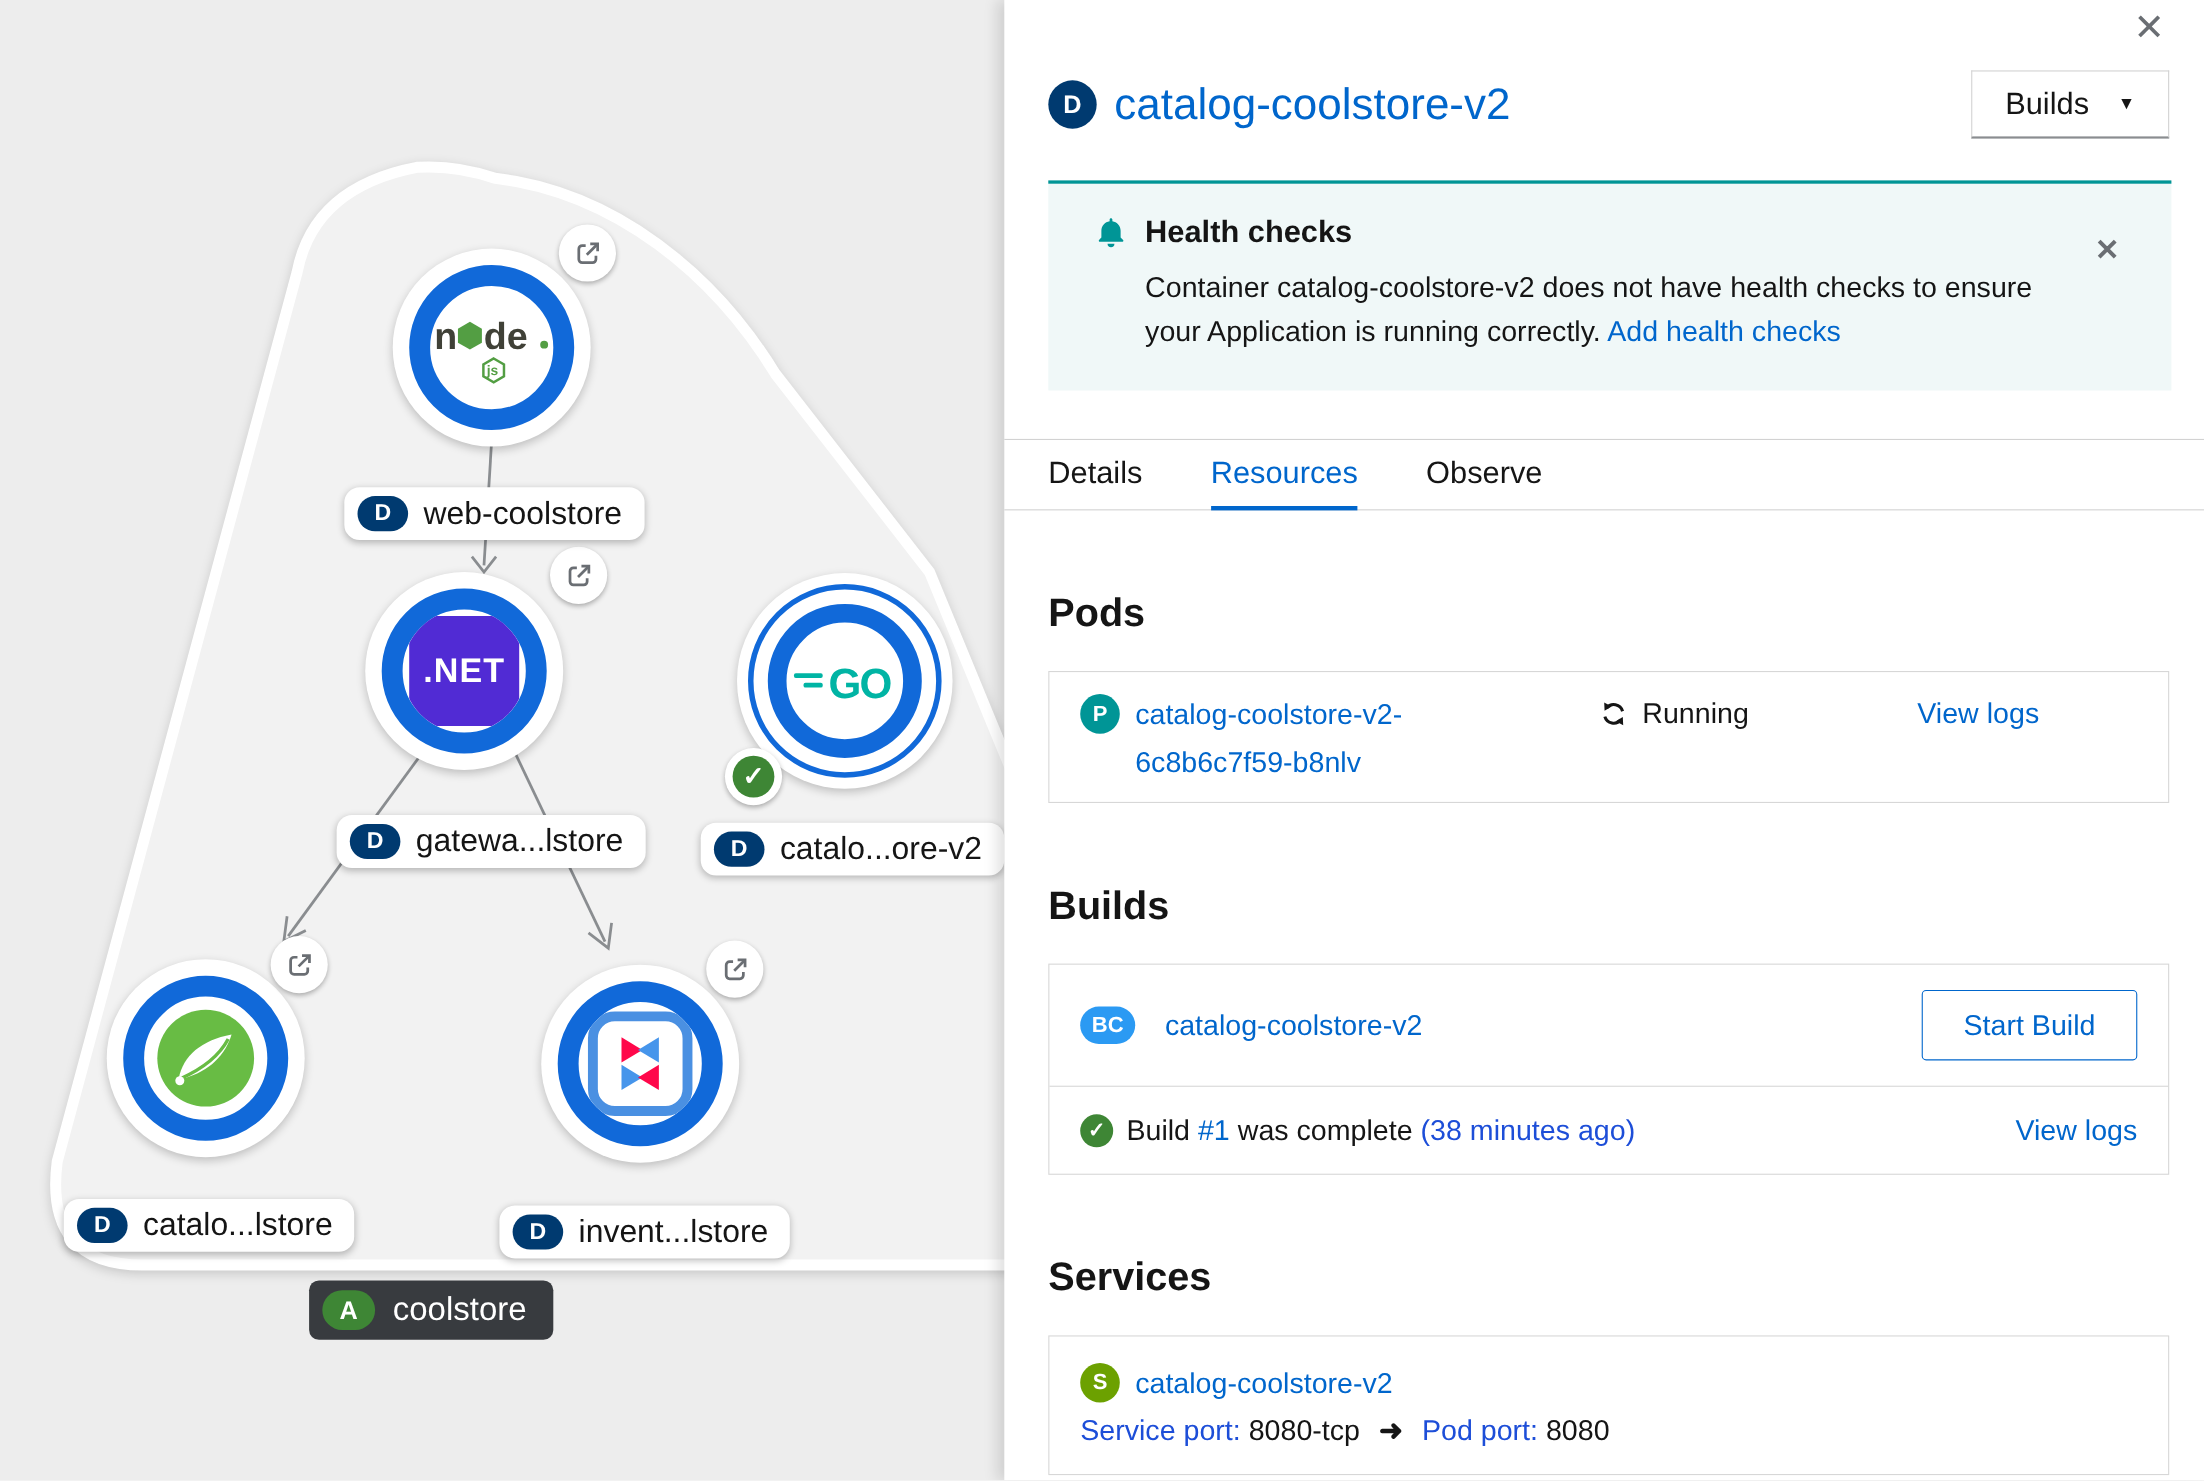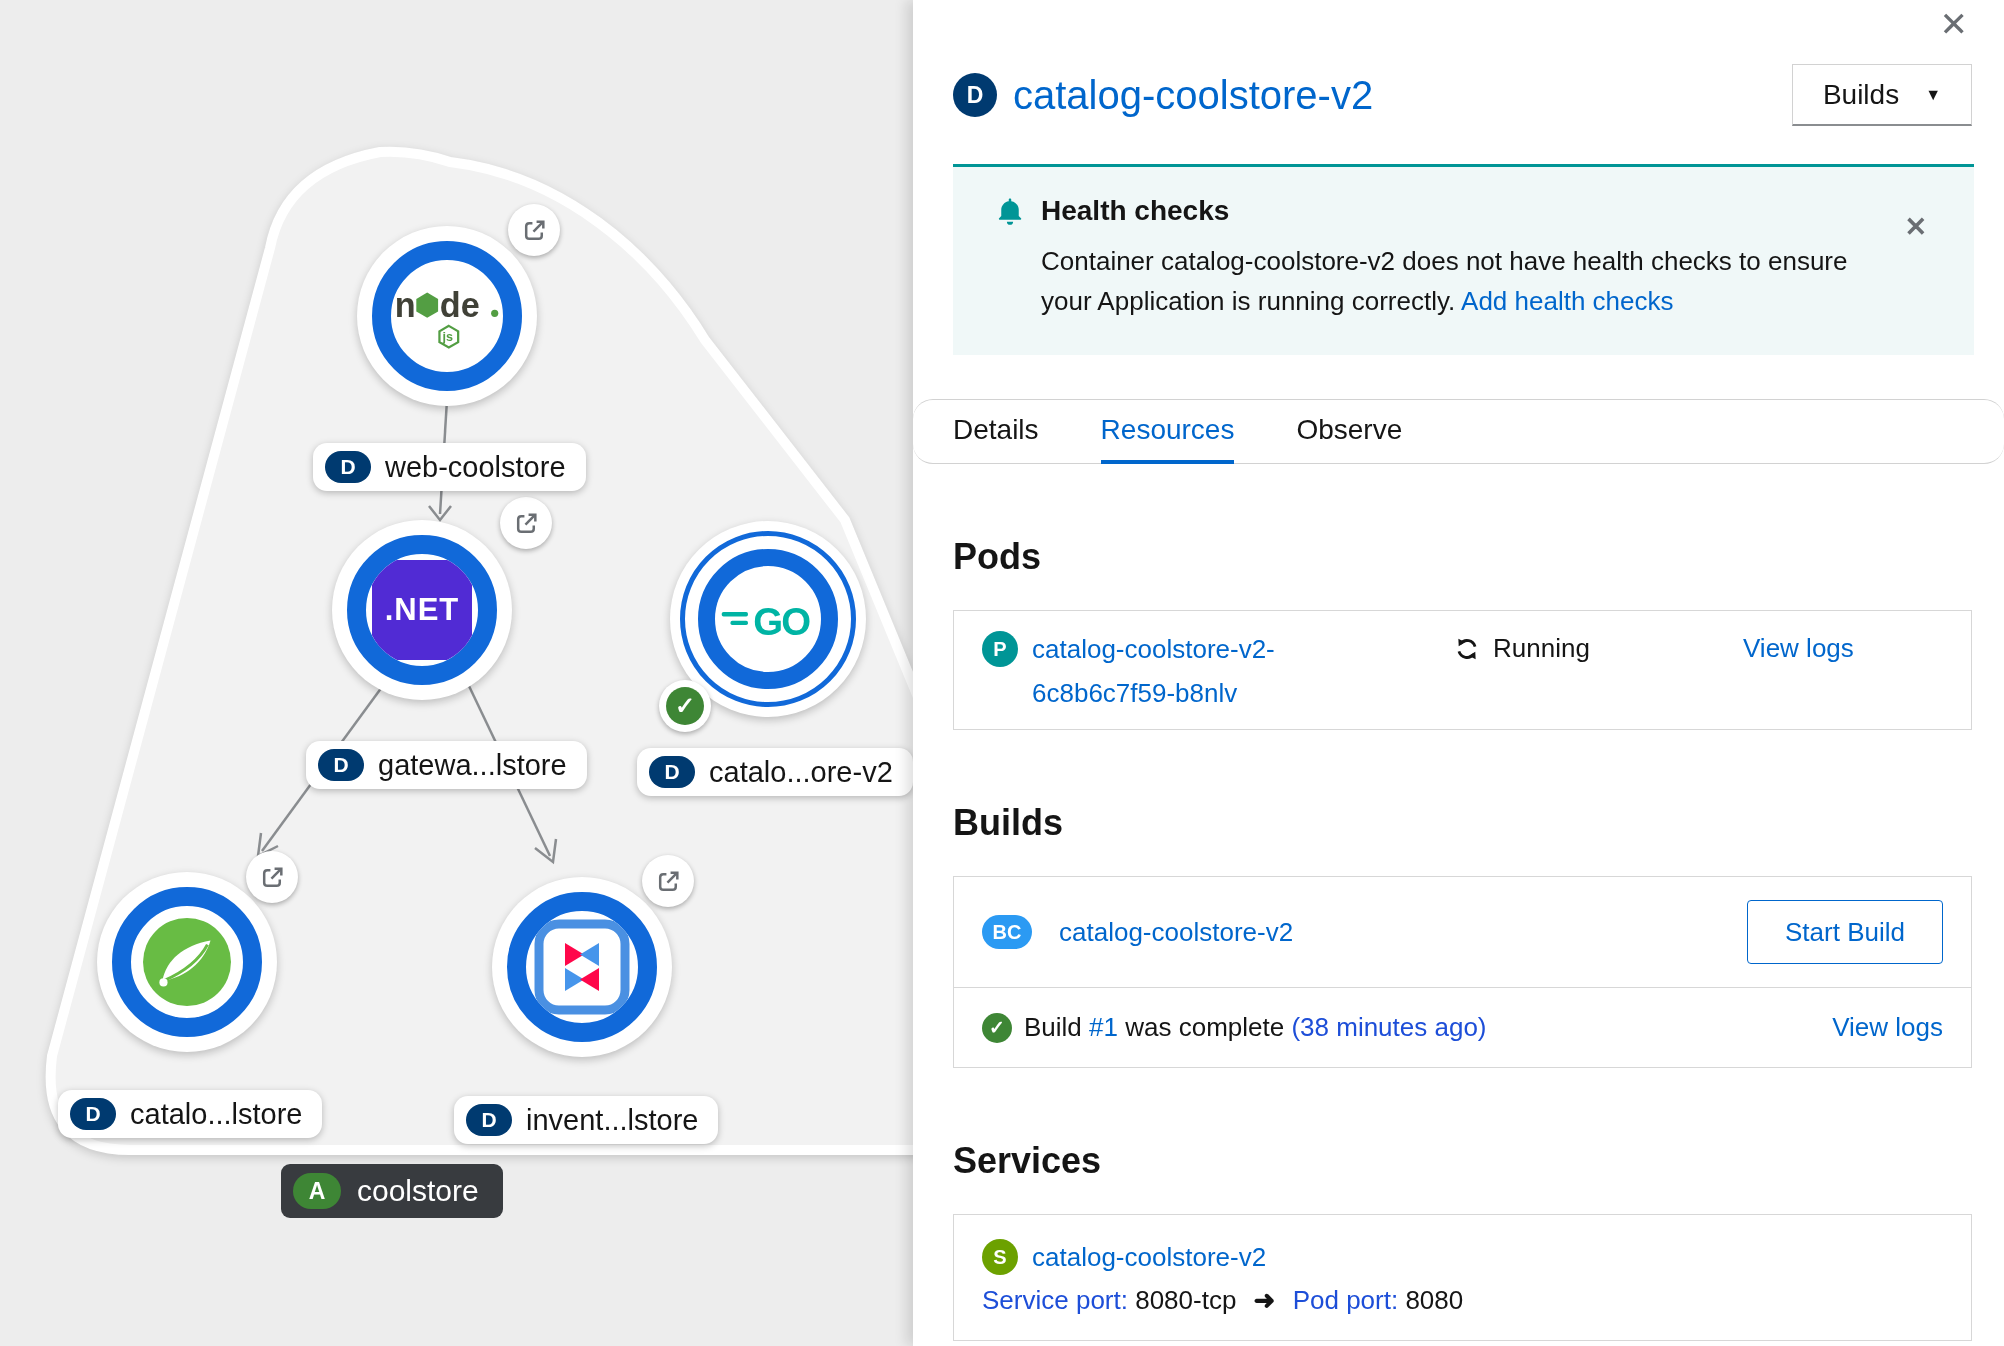--- a/index.html
+++ b/index.html
@@ -55,21 +55,21 @@
 
   .alert { position:relative; margin:38px 30px 0 40px; background:#f0f8f8; border-top:3px solid #009596;
     padding:28px 60px 34px 42px; }
   .alert-head { display:flex; align-items:center; gap:16px; }
   .alert-title { font-size:28px; font-weight:bold; }
   .alert-close { position:absolute; top:44px; right:47px; font-size:27px; font-weight:bold; color:#6a6e73; cursor:pointer; }
   .alert-body { margin:14px 0 0 46px; font-size:26px; line-height:40px; max-width:830px; }
   .link { color:#0066cc; cursor:pointer; }
 
   .tabs { margin-top:44px; border-top:1px solid #d2d2d2; border-bottom:1px solid #d2d2d2;
-    display:flex; padding:0 40px; gap:62px;border-radius:20px; }
+    display:flex; padding:0 40px; gap:62px; }
   .tab { height:64px; display:flex; align-items:center; font-size:28px; color:#151515;
     border-bottom:4px solid transparent; margin-bottom:-1px; cursor:pointer; }
   .tab.active { color:#0066cc; border-bottom-color:#0066cc; }
 
   .section-heading { margin:72px 32px 0 40px; font-size:36px; font-weight:bold; line-height:42px; }
   .card { margin:32px 32px 0 40px; border:1px solid #d7d7d7; background:#fff; }
 
   .pod-row { display:flex; align-items:flex-start; padding:16px 28px 14px; }
   .entity { display:flex; gap:14px; }
   .badge-round { min-width:36px; height:36px; border-radius:50%; color:#fff; display:flex;

